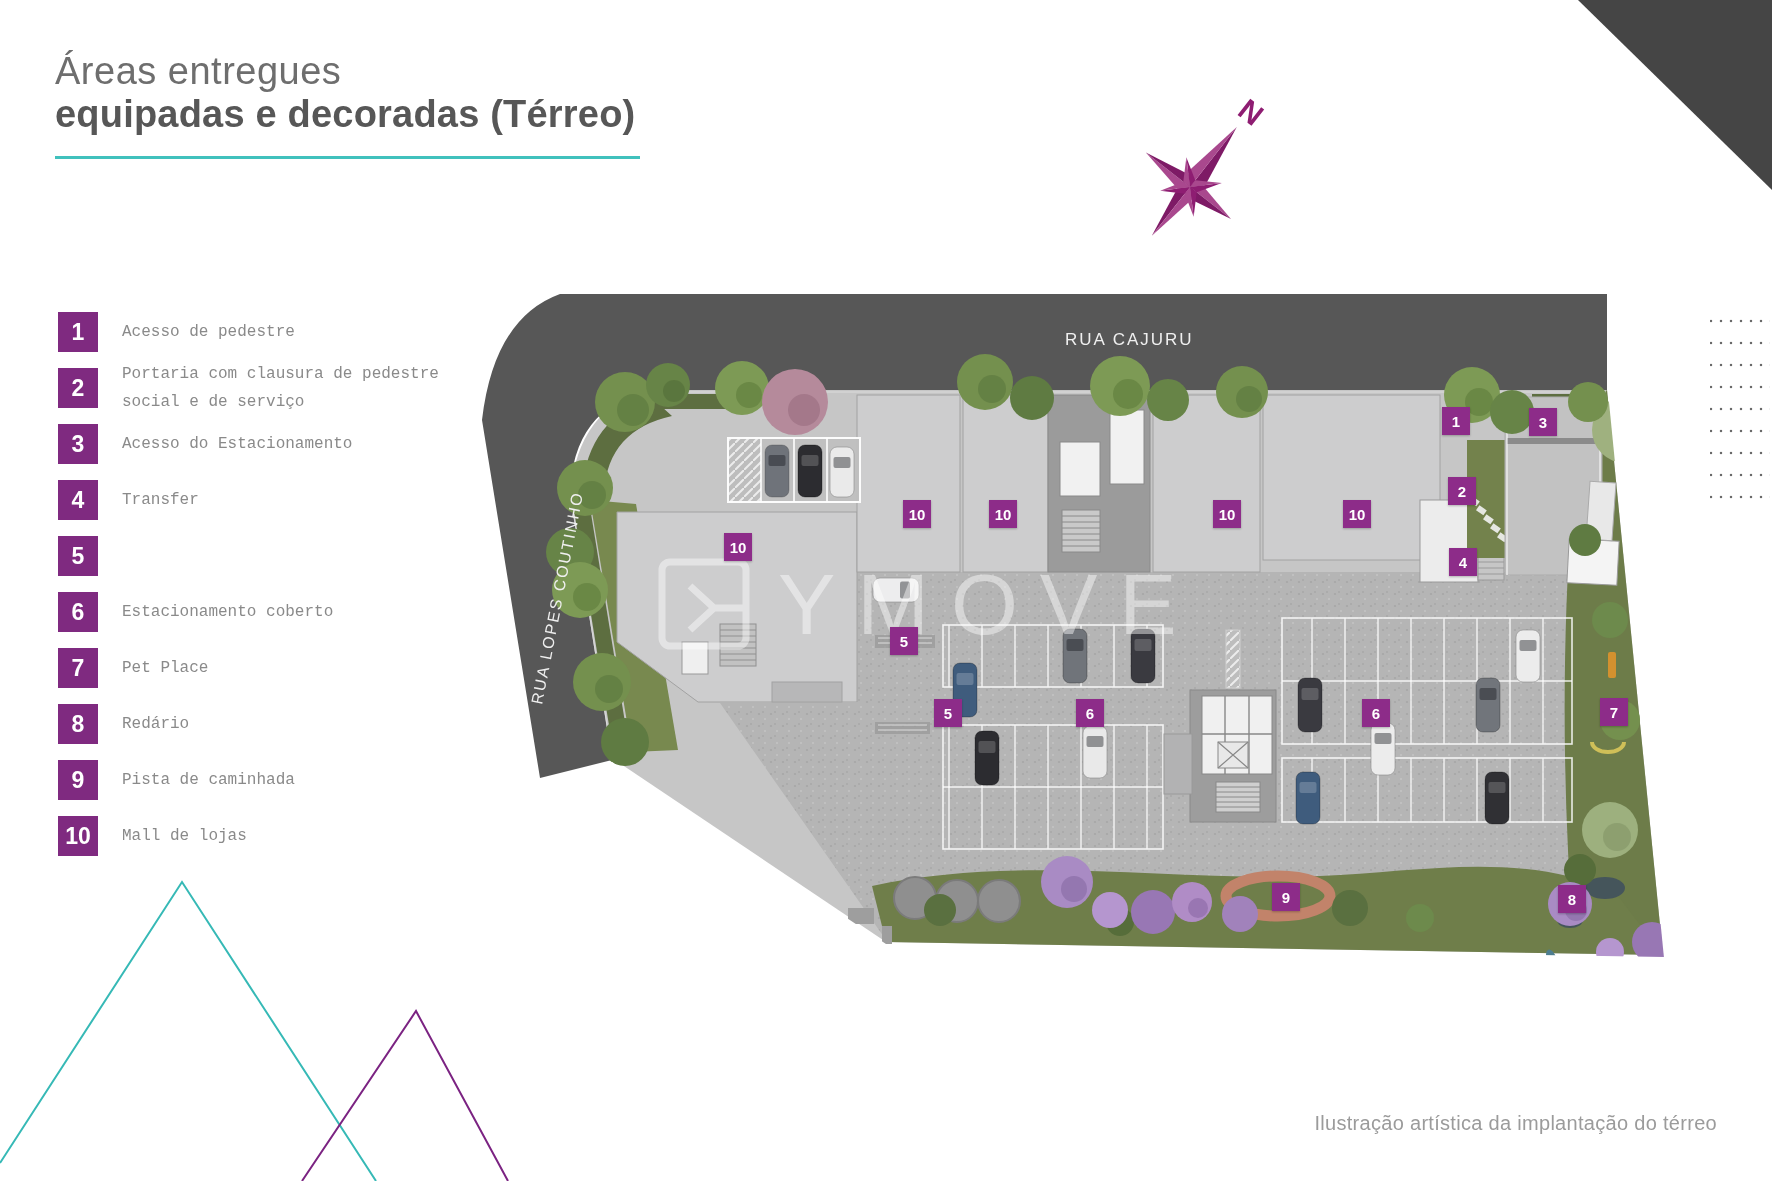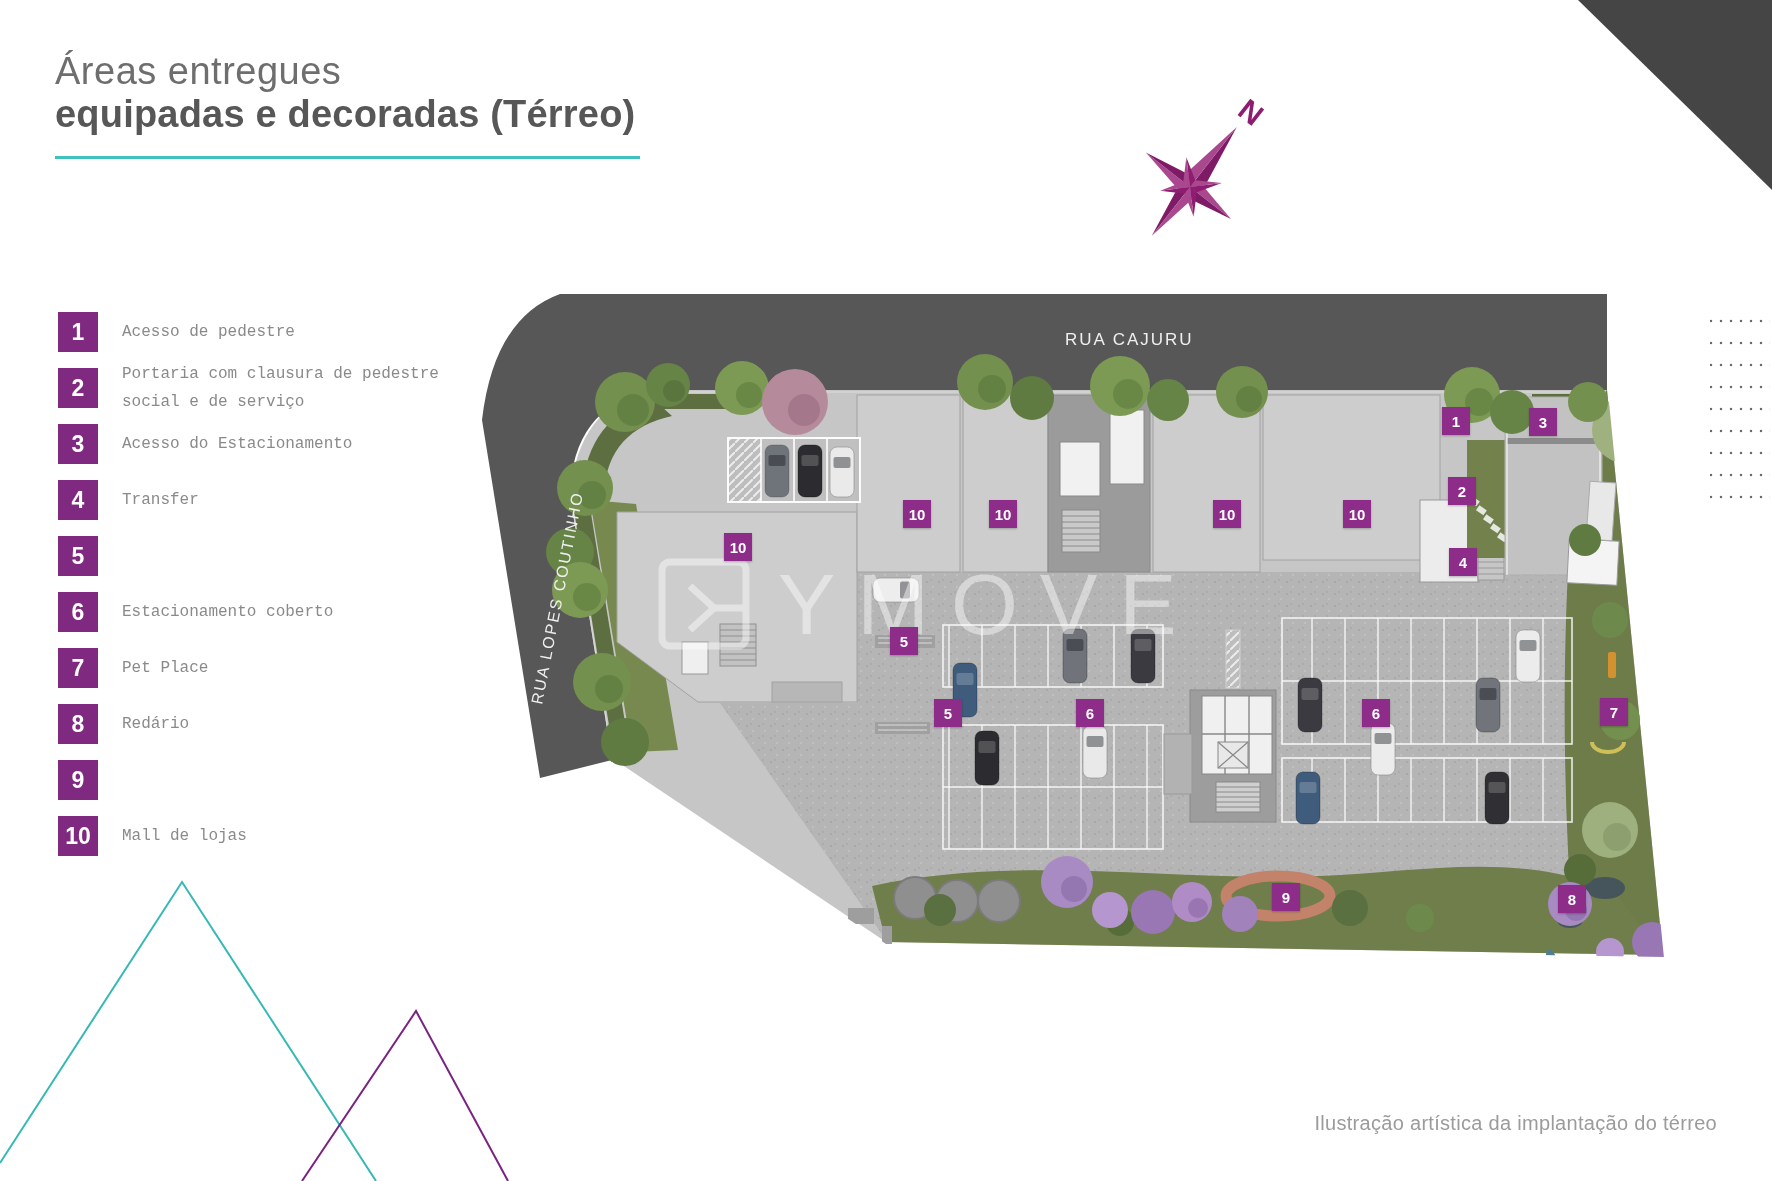--- a/index.html
+++ b/index.html
@@ -102,20 +102,21 @@
     <div class="legend-item">
       <div class="legend-badge">7</div>
       <div class="legend-label">Pet Place</div>
     </div>
     <div class="legend-item">
       <div class="legend-badge">8</div>
       <div class="legend-label">Redário</div>
     </div>
     <div class="legend-item">
       <div class="legend-badge">9</div>
+      <div class="legend-label">Pista de caminhada</div>
     </div>
     <div class="legend-item">
       <div class="legend-badge">10</div>
       <div class="legend-label">Mall de lojas</div>
     </div>
   </div>
 
 <div class="dots-grid"></div>
 
 <svg class="compass" width="190" height="160" viewBox="0 0 190 160">

